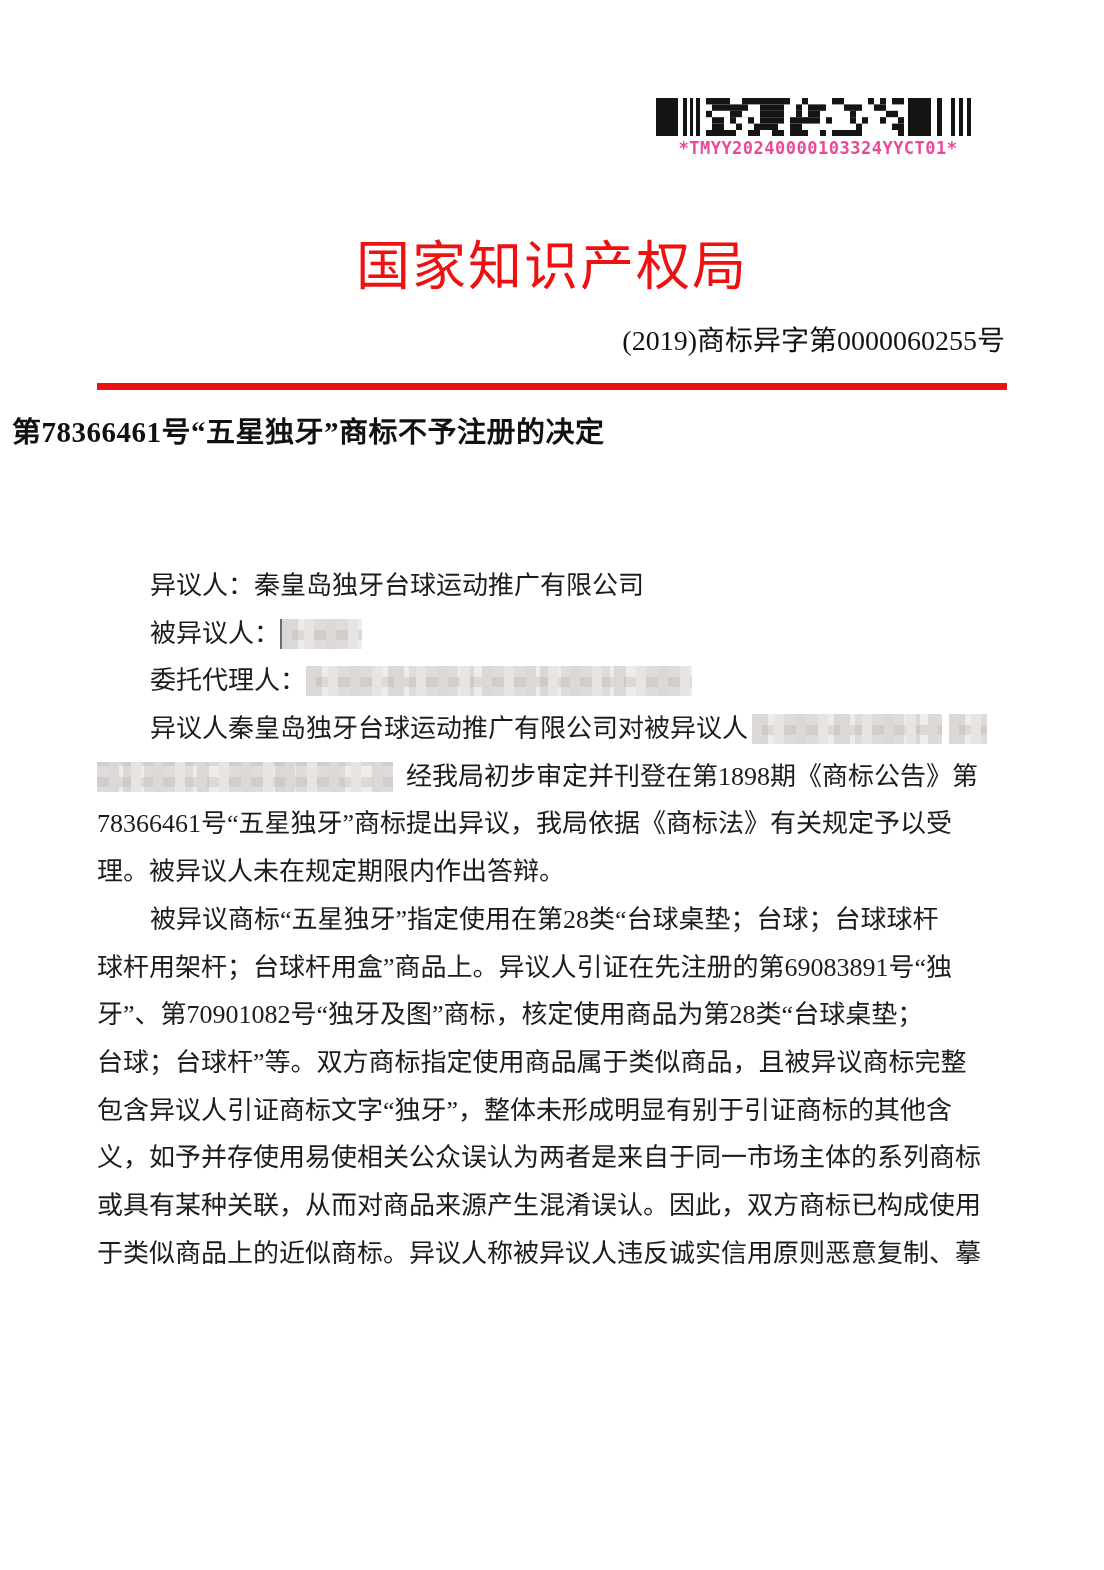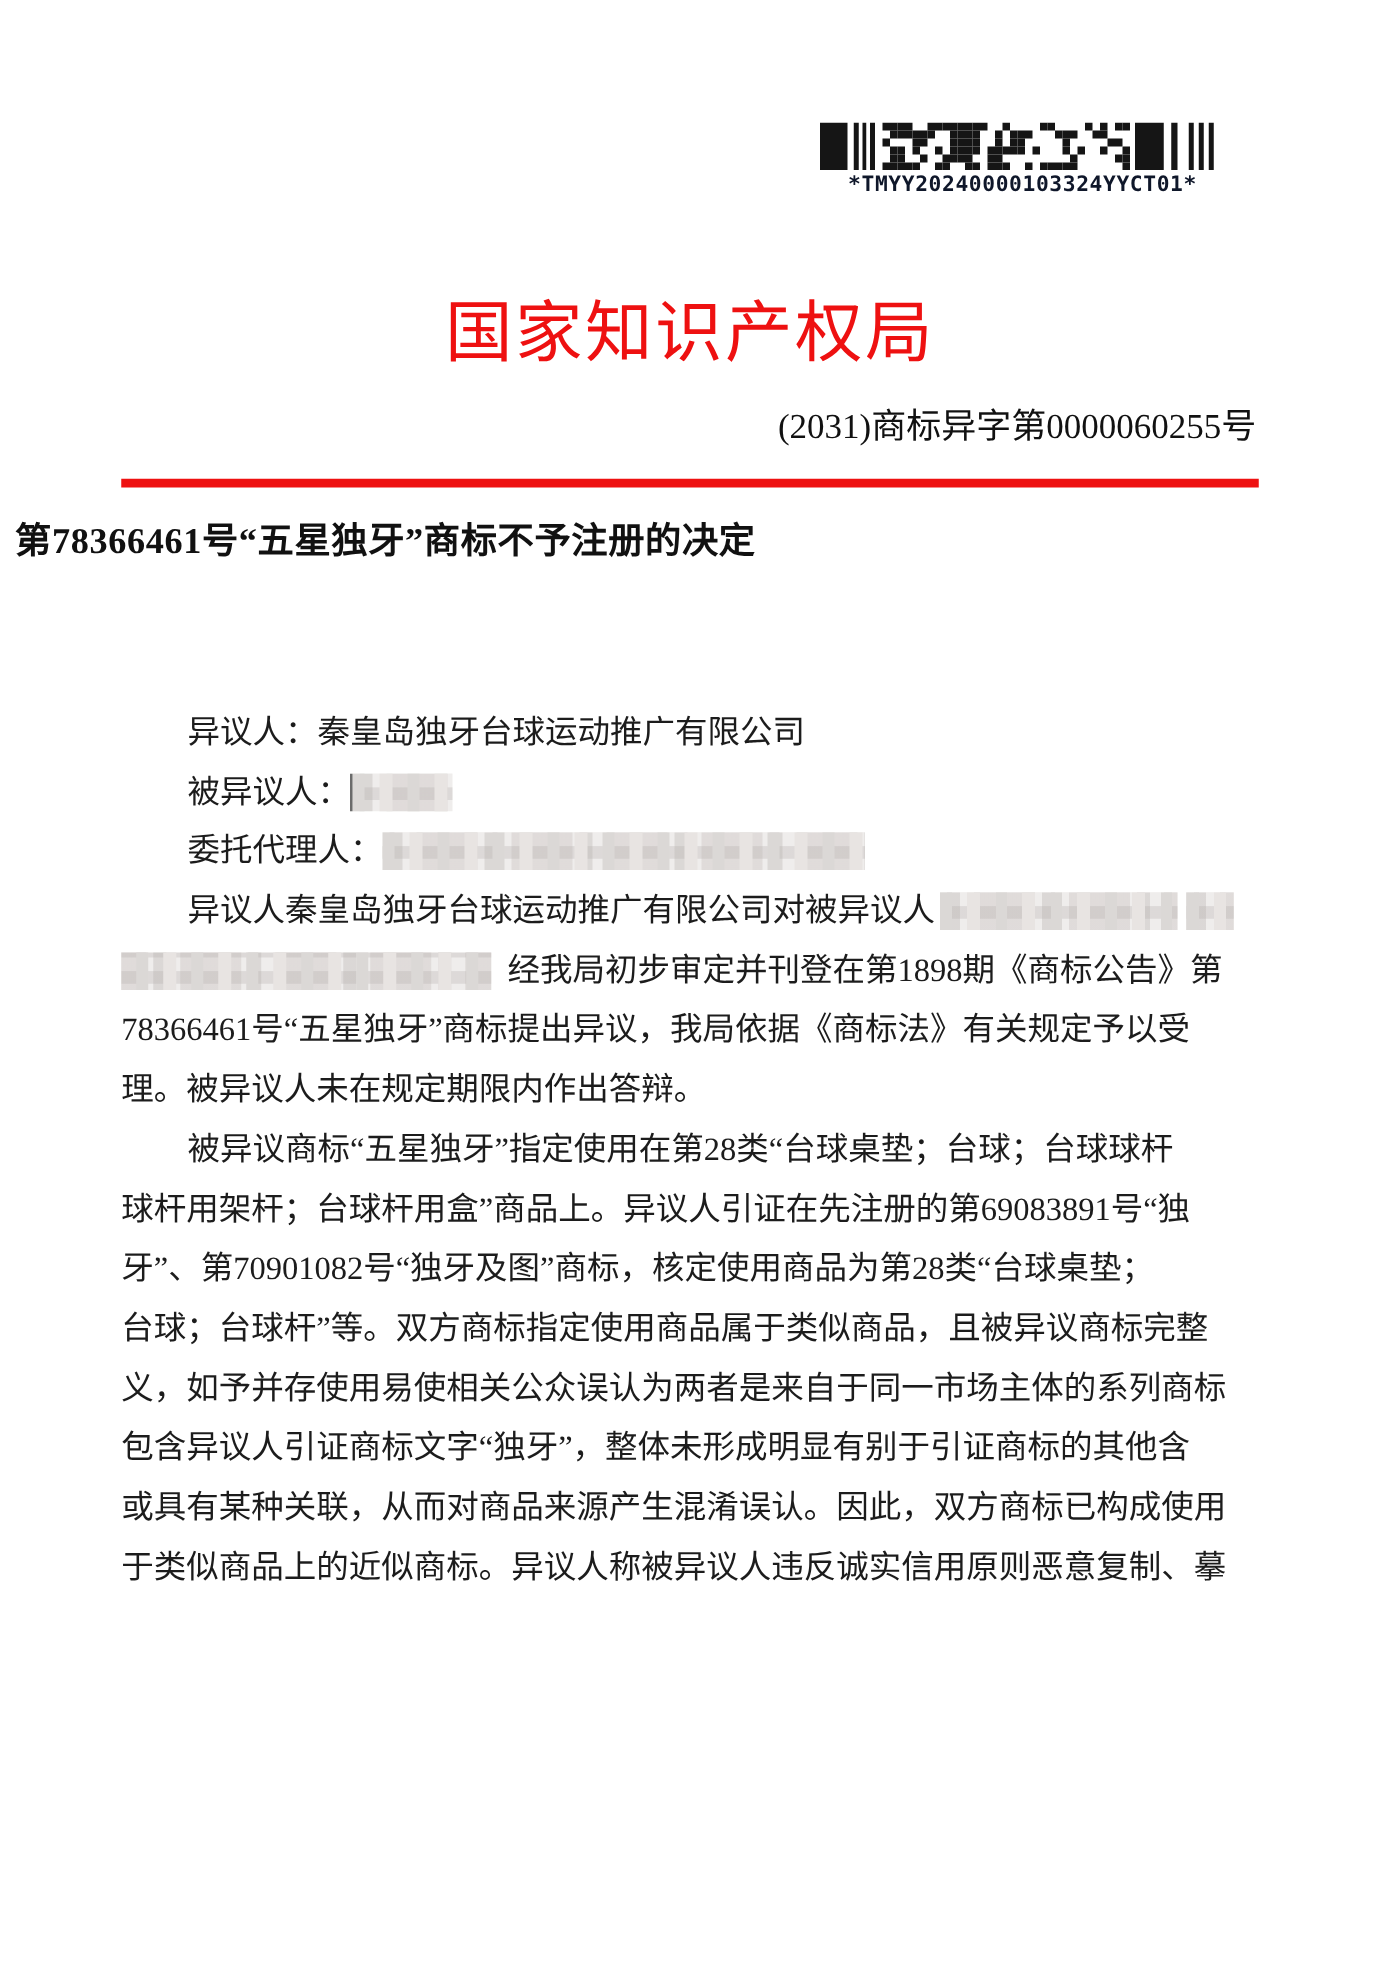--- a/index.html
+++ b/index.html
@@ -15,21 +15,21 @@
   
   .barcode-wrap{
     position:absolute;left:650px;top:98px;width:336px;
     text-align:center;
   }
   .barcode-svg{display:block;margin:0 auto;width:324px;height:38px;}
   .barcode-text{
     margin-top:2px;
     font-family:"DejaVu Sans Mono","Liberation Mono",monospace;
     font-weight:bold;font-size:17px;letter-spacing:0.5px;
-    color:#0f172a;white-space:nowrap;
+    color:#ec4899;white-space:nowrap;
   }
 
   
   .agency{
     position:absolute;left:0;top:222px;width:1104px;margin:0;
     text-align:center;
     font-size:54px;font-weight:400;letter-spacing:2px;
     color:#ee1111;
     font-family:"Liberation Serif","DejaVu Serif",serif;
   }
@@ -189,21 +189,21 @@
       <rect x="252" y="0" width="23" height="38" fill="#151515"></rect>
       <rect x="281" y="0" width="5" height="38" fill="#151515"></rect>
       <rect x="295" y="0" width="4" height="38" fill="#151515"></rect>
       <rect x="303" y="0" width="4" height="38" fill="#151515"></rect>
       <rect x="311" y="0" width="4" height="38" fill="#151515"></rect>
     </svg>
     <div class="barcode-text">*TMYY20240000103324YYCT01*</div>
   </div>
 
   <h1 class="agency">国家知识产权局</h1>
-  <div class="doc-no">(2031)商标异字第0000060255号</div>
+  <div class="doc-no">(2019)商标异字第0000060255号</div>
   <div class="rule"></div>
   <h2 class="decision">第78366461号“五星独牙”商标不予注册的决定</h2>
 
   <div class="body">
 
     <div class="ln indent">
       <span>异议人：秦皇岛独牙台球运动推广有限公司</span>
     </div>
 
     <div class="ln indent">
@@ -242,25 +242,25 @@
 
     <div class="ln">
       <span>牙”、第70901082号“独牙及图”商标，核定使用商品为第28类“台球桌垫；</span>
     </div>
 
     <div class="ln">
       <span>台球；台球杆”等。双方商标指定使用商品属于类似商品，且被异议商标完整</span>
     </div>
 
     <div class="ln">
+      <span>包含异议人引证商标文字“独牙”，整体未形成明显有别于引证商标的其他含</span>
+    </div>
+
+    <div class="ln">
       <span>义，如予并存使用易使相关公众误认为两者是来自于同一市场主体的系列商标</span>
-    </div>
-
-    <div class="ln">
-      <span>包含异议人引证商标文字“独牙”，整体未形成明显有别于引证商标的其他含</span>
     </div>
 
     <div class="ln">
       <span>或具有某种关联，从而对商品来源产生混淆误认。因此，双方商标已构成使用</span>
     </div>
 
     <div class="ln">
       <span>于类似商品上的近似商标。异议人称被异议人违反诚实信用原则恶意复制、摹</span>
     </div>
 

